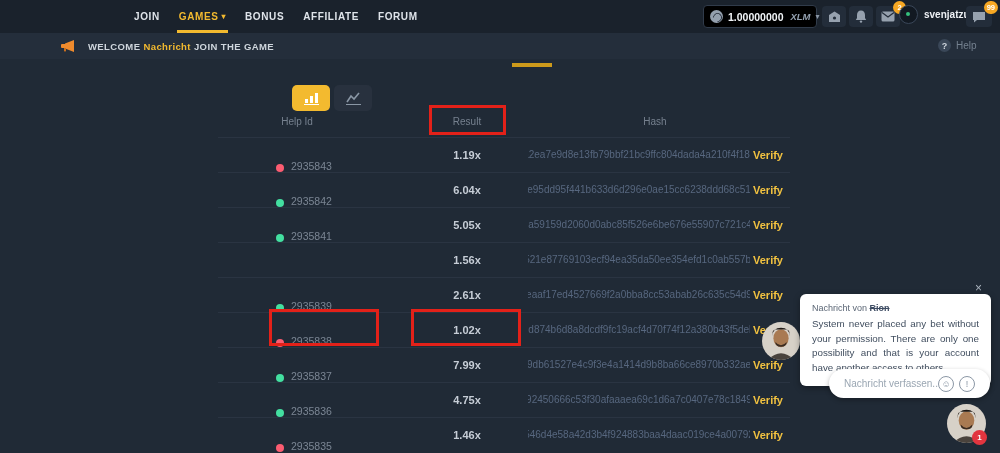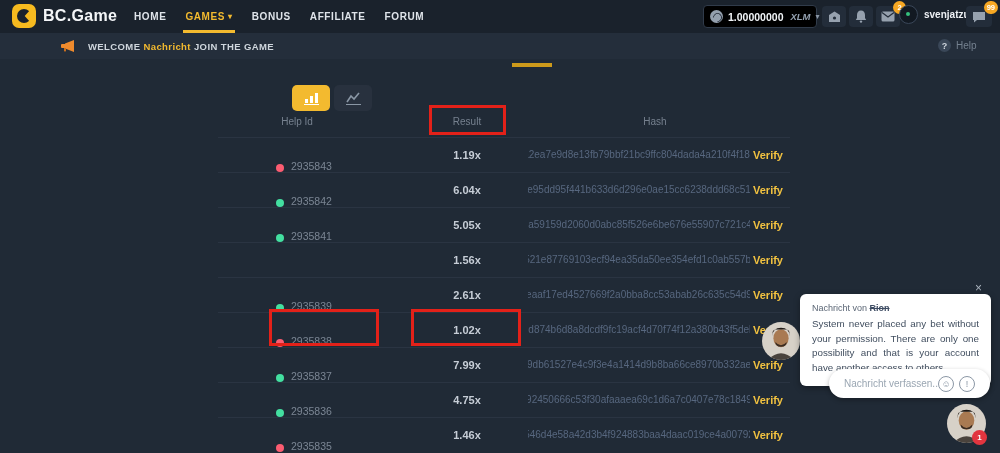--- a/index.html
+++ b/index.html
@@ -95,26 +95,22 @@
         <rect x="0" y="0" width="40" height="40" fill="#d7d1c8"></rect>
         <path d="M6,40 Q20,26 34,40 Z" fill="#4a433d"></path>
         <ellipse cx="20" cy="17" rx="8" ry="9.5" fill="#a97a52"></ellipse>
         <path d="M11,15 Q11,6 20,6 Q29,6 29,15 L29,12 Q29,8 25,8 L15,8 Q11,8 11,12 Z" fill="#211b17"></path>
         <path d="M14,21 Q20,28 26,21 Q26,26 20,26 Q14,26 14,21 Z" fill="#3a2c22"></path>
       </g>
     </defs>
   </svg>
 
   <div class="navbar">
-    <div class="brand">
-      <div class="brand-badge"></div>
-      <div class="brand-name">BC.Game</div>
-    </div>
     <div class="nav-items">
-      <div class="nav-item">HOME</div>
+      <div class="nav-item">JOIN</div>
       <div class="nav-item active">
         <span>GAMES</span>
         <span class="caret">▾</span>
       </div>
       <div class="nav-item">BONUS</div>
       <div class="nav-item">AFFILIATE</div>
       <div class="nav-item">FORUM</div>
     </div>
 
     <div class="balance-pill">

